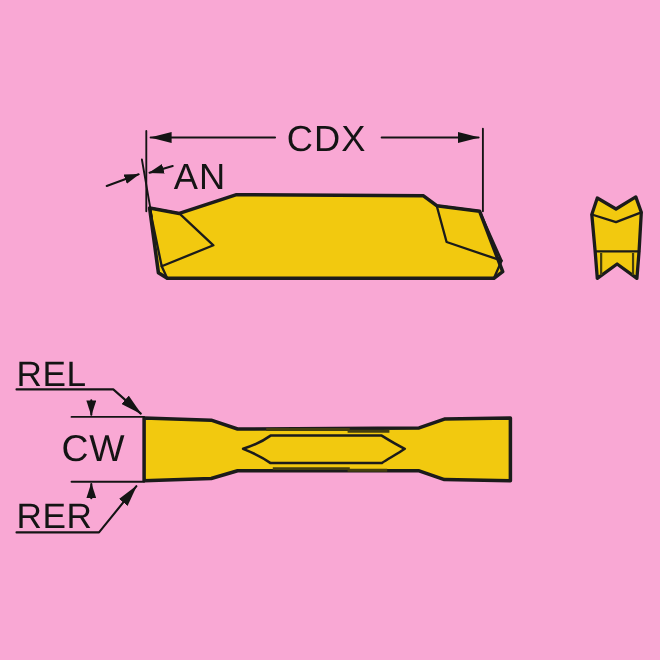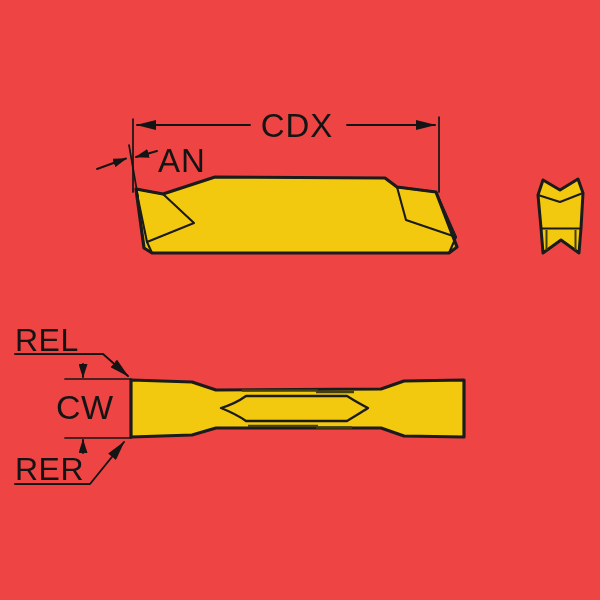--- a/index.html
+++ b/index.html
@@ -1,16 +1,16 @@
 <!DOCTYPE html>
 <html style="--insert-fill: #F2C90F; --outline: #1b1b1b; --detail-line: #453e0e; --dimension: #141414;"><head>
 <meta charset="utf-8">
 <style>
   html,body{margin:0;padding:0;background:#fff;}
-  .stage{position:relative;width:600px;height:600px;background:#ef4444;overflow:hidden;
+  .stage{position:relative;width:600px;height:600px;background:#f9a8d4;overflow:hidden;
          font-family:"Liberation Sans", sans-serif;}
   svg{display:block}
   .fill-insert{fill:var(--insert-fill);}
   .outline-fill{stroke:var(--outline);stroke-width:3.2;stroke-linejoin:round;stroke-linecap:round;}
   .inner{stroke:var(--outline);stroke-width:2.1;stroke-linejoin:round;stroke-linecap:round;fill:none;}
   .detail{stroke:var(--detail-line);stroke-width:2.6;stroke-linecap:butt;fill:none;}
   .dim{stroke:var(--dimension);stroke-width:1.9;fill:none;stroke-linecap:round;stroke-linejoin:round;}
   .dim-thin{stroke:var(--dimension);stroke-width:1.7;fill:none;stroke-linecap:round;}
   text{fill:var(--dimension);font-family:"Liberation Sans", sans-serif;font-weight:400;}
   .lbl-big{font-size:33px;letter-spacing:1px;}

